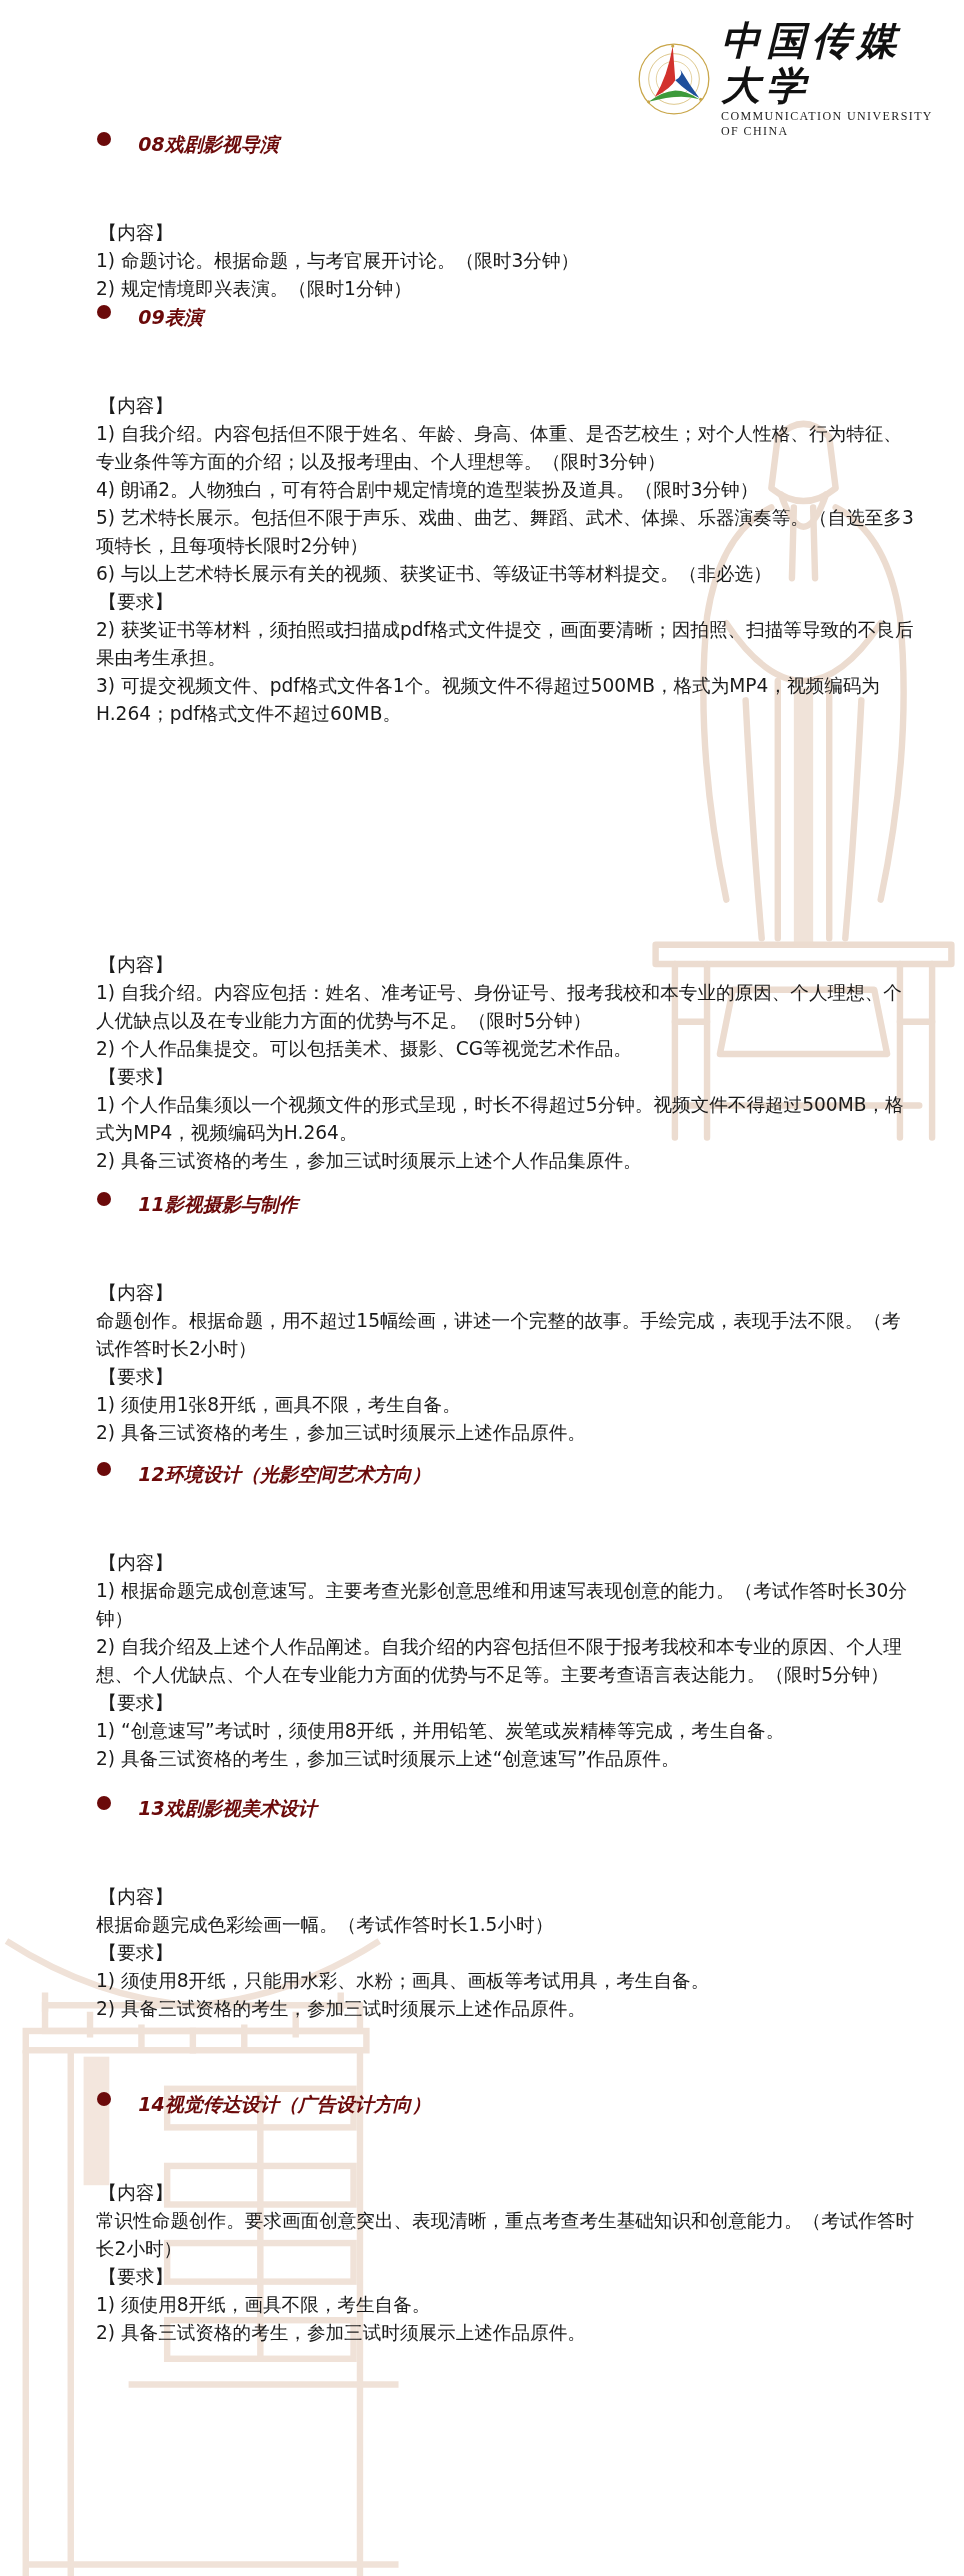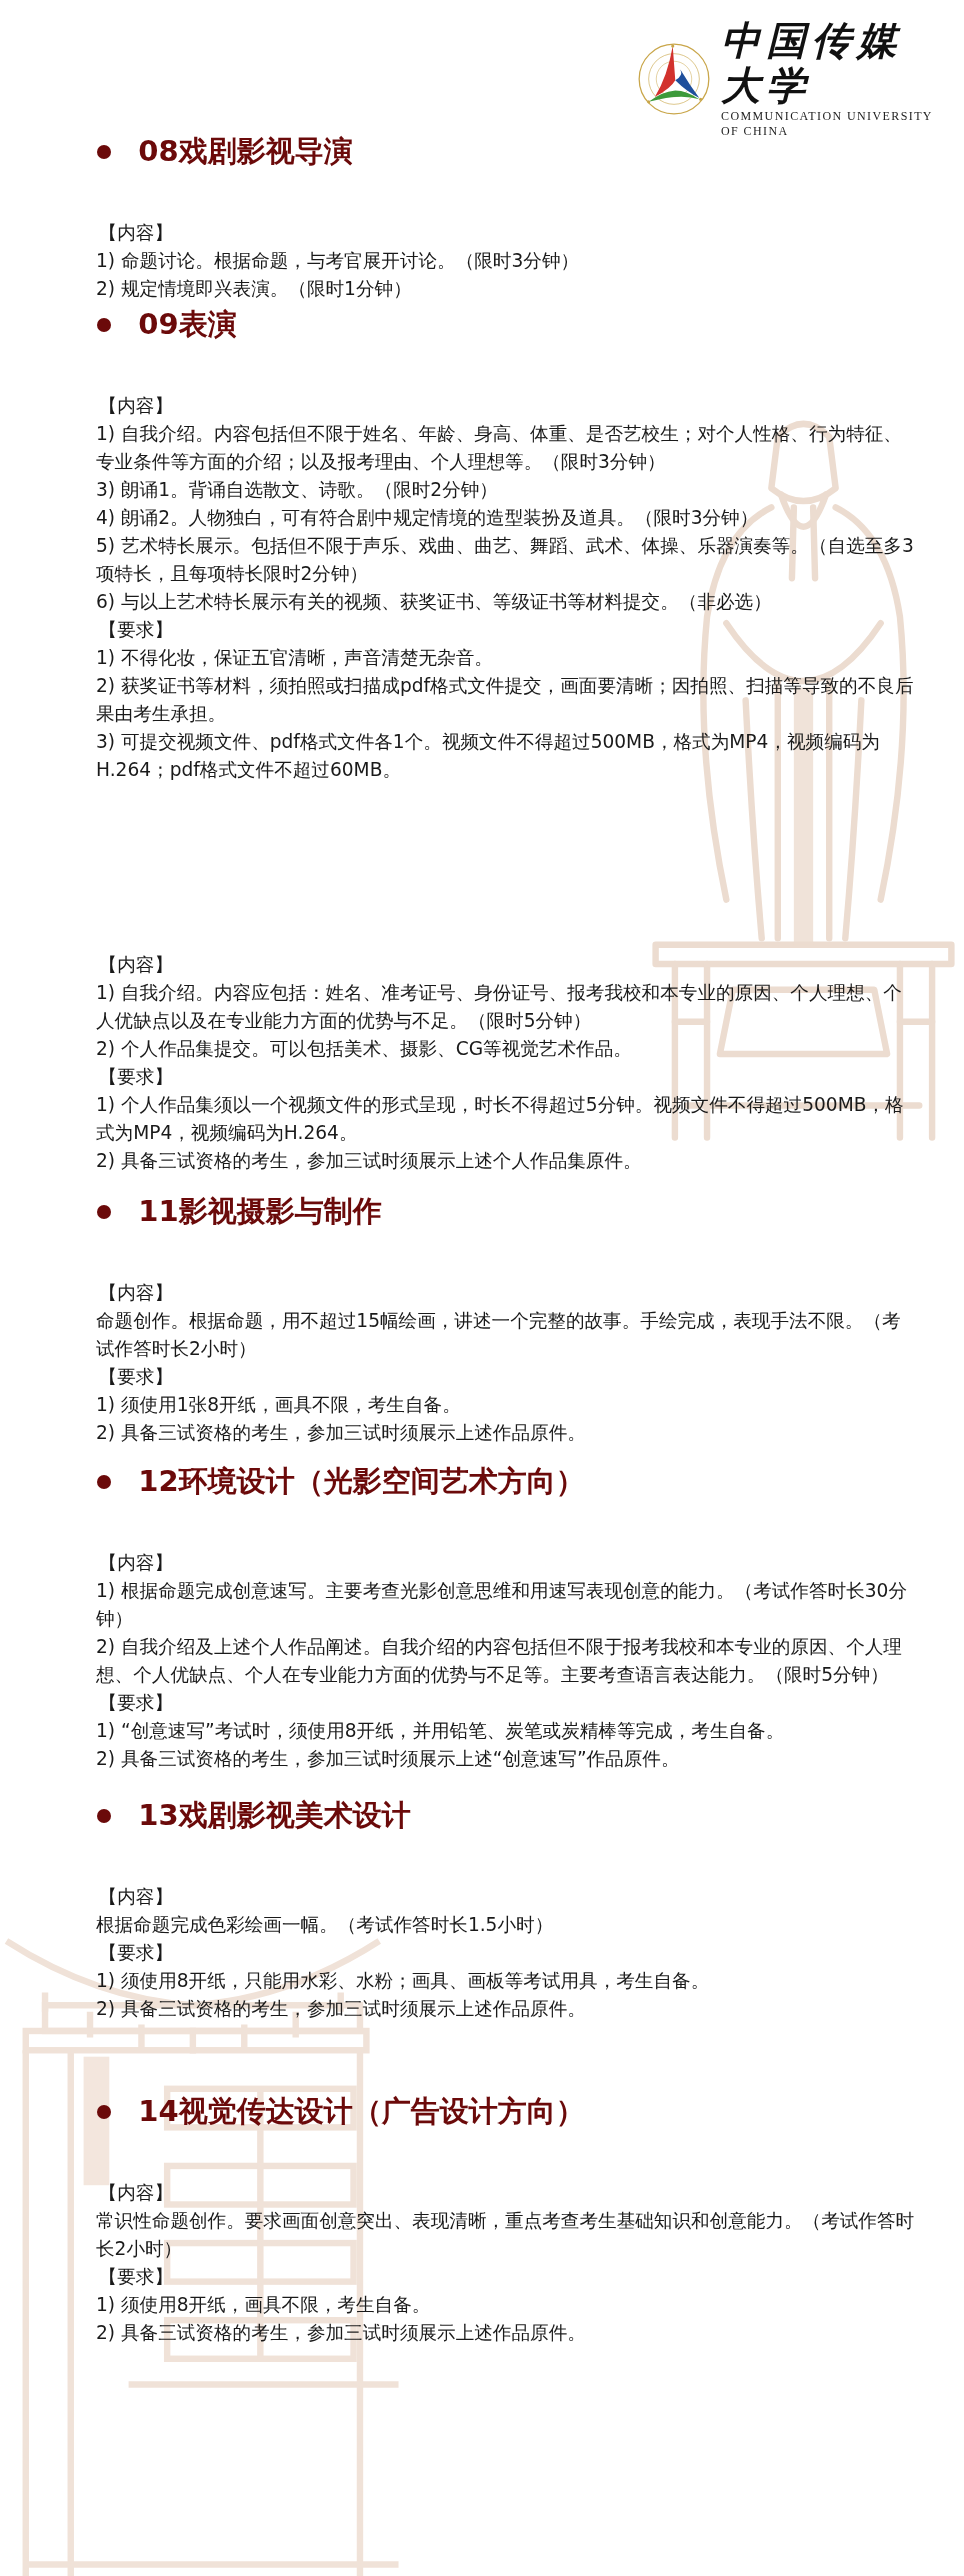--- a/index.html
+++ b/index.html
@@ -27,22 +27,22 @@
       font-style: italic;
     }
     .logo-en {
       font-family: "Liberation Serif", "DejaVu Serif", serif;
       font-size: 12px; letter-spacing: 1.4px; color: #222; margin-top: 1.3px;
     }
     
     .content { position: absolute; left: 96px; top: 0; width: 823px; z-index: 1; }
     .section { position: absolute; left: 0; width: 823px; }
     .heading {
-      display: flex; align-items: center; height: 39px;
-      color: #6b0a0a; font-size: 29px; font-weight: bold;
+      display: flex; align-items: flex-start; height: 39px;
+      color: #6b0a0a; font-size: 19px; font-weight: bold; font-style: italic;
     }
     .bullet {
       width: 14px; height: 14px; border-radius: 50%; background: #6b0a0a;
       margin-right: 27px; margin-left: 1.3px; flex: none;
     }
     .body { margin-top: 48px; font-size: 18.6px; line-height: 28px; color: #1a1a1a; }
     .label { display: block; margin-left: 2.6px; }
     .para { display: block; }
   </style>
 </head>
@@ -128,26 +128,24 @@
   </div>
 
   <div class="section" style="top:305px;">
     <div class="heading">
       <span class="bullet"></span>
       <span>09表演</span>
     </div>
     <div class="body">
       <span class="label">【内容】</span>
       <span class="para">1)  自我介绍。内容包括但不限于姓名、年龄、身高、体重、是否艺校生；对个人性格、行为特征、专业条件等方面的介绍；以及报考理由、个人理想等。（限时3分钟）</span>
-      <span class="para">3)  朗诵1。背诵自选散文、诗歌。（限时2分钟）</span>
       <span class="para">4)  朗诵2。人物独白，可有符合剧中规定情境的造型装扮及道具。（限时3分钟）</span>
       <span class="para">5)  艺术特长展示。包括但不限于声乐、戏曲、曲艺、舞蹈、武术、体操、乐器演奏等。（自选至多3项特长，且每项特长限时2分钟）</span>
       <span class="para">6)  与以上艺术特长展示有关的视频、获奖证书、等级证书等材料提交。（非必选）</span>
       <span class="label">【要求】</span>
-      <span class="para">1)  不得化妆，保证五官清晰，声音清楚无杂音。</span>
       <span class="para">2)  获奖证书等材料，须拍照或扫描成pdf格式文件提交，画面要清晰；因拍照、扫描等导致的不良后果由考生承担。</span>
       <span class="para">3)  可提交视频文件、pdf格式文件各1个。视频文件不得超过500MB，格式为MP4，视频编码为H.264；pdf格式文件不超过60MB。</span>
     </div>
   </div>
 
   <div class="section" style="top:903px;">
     <div class="body">
       <span class="label">【内容】</span>
       <span class="para">1)  自我介绍。内容应包括：姓名、准考证号、身份证号、报考我校和本专业的原因、个人理想、个人优缺点以及在专业能力方面的优势与不足。（限时5分钟）</span>
       <span class="para">2)  个人作品集提交。可以包括美术、摄影、CG等视觉艺术作品。</span>

